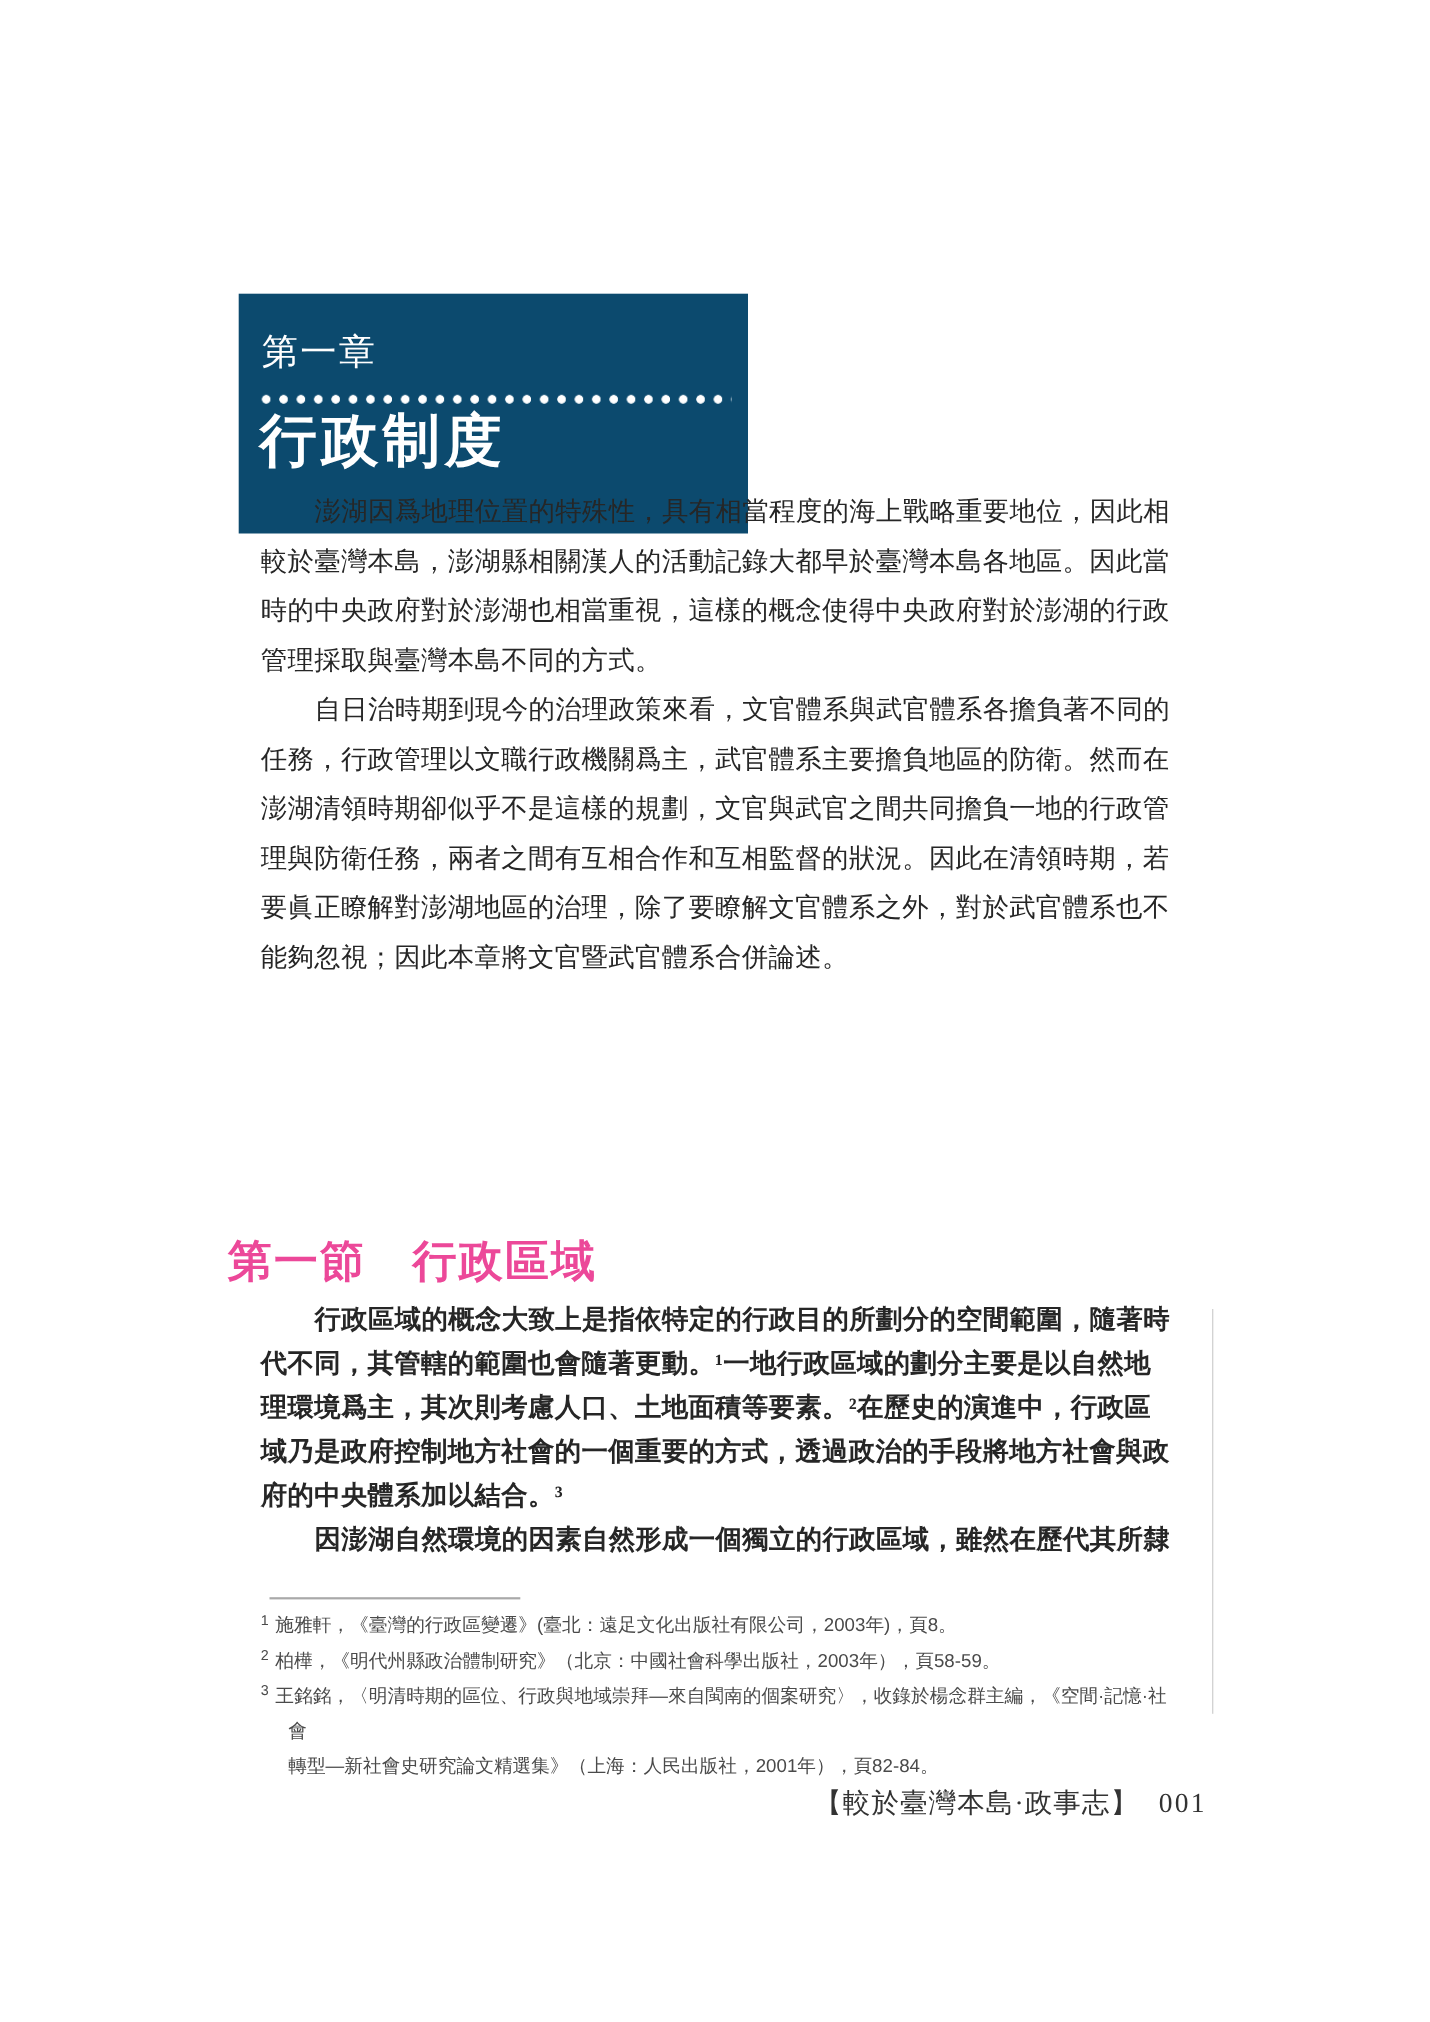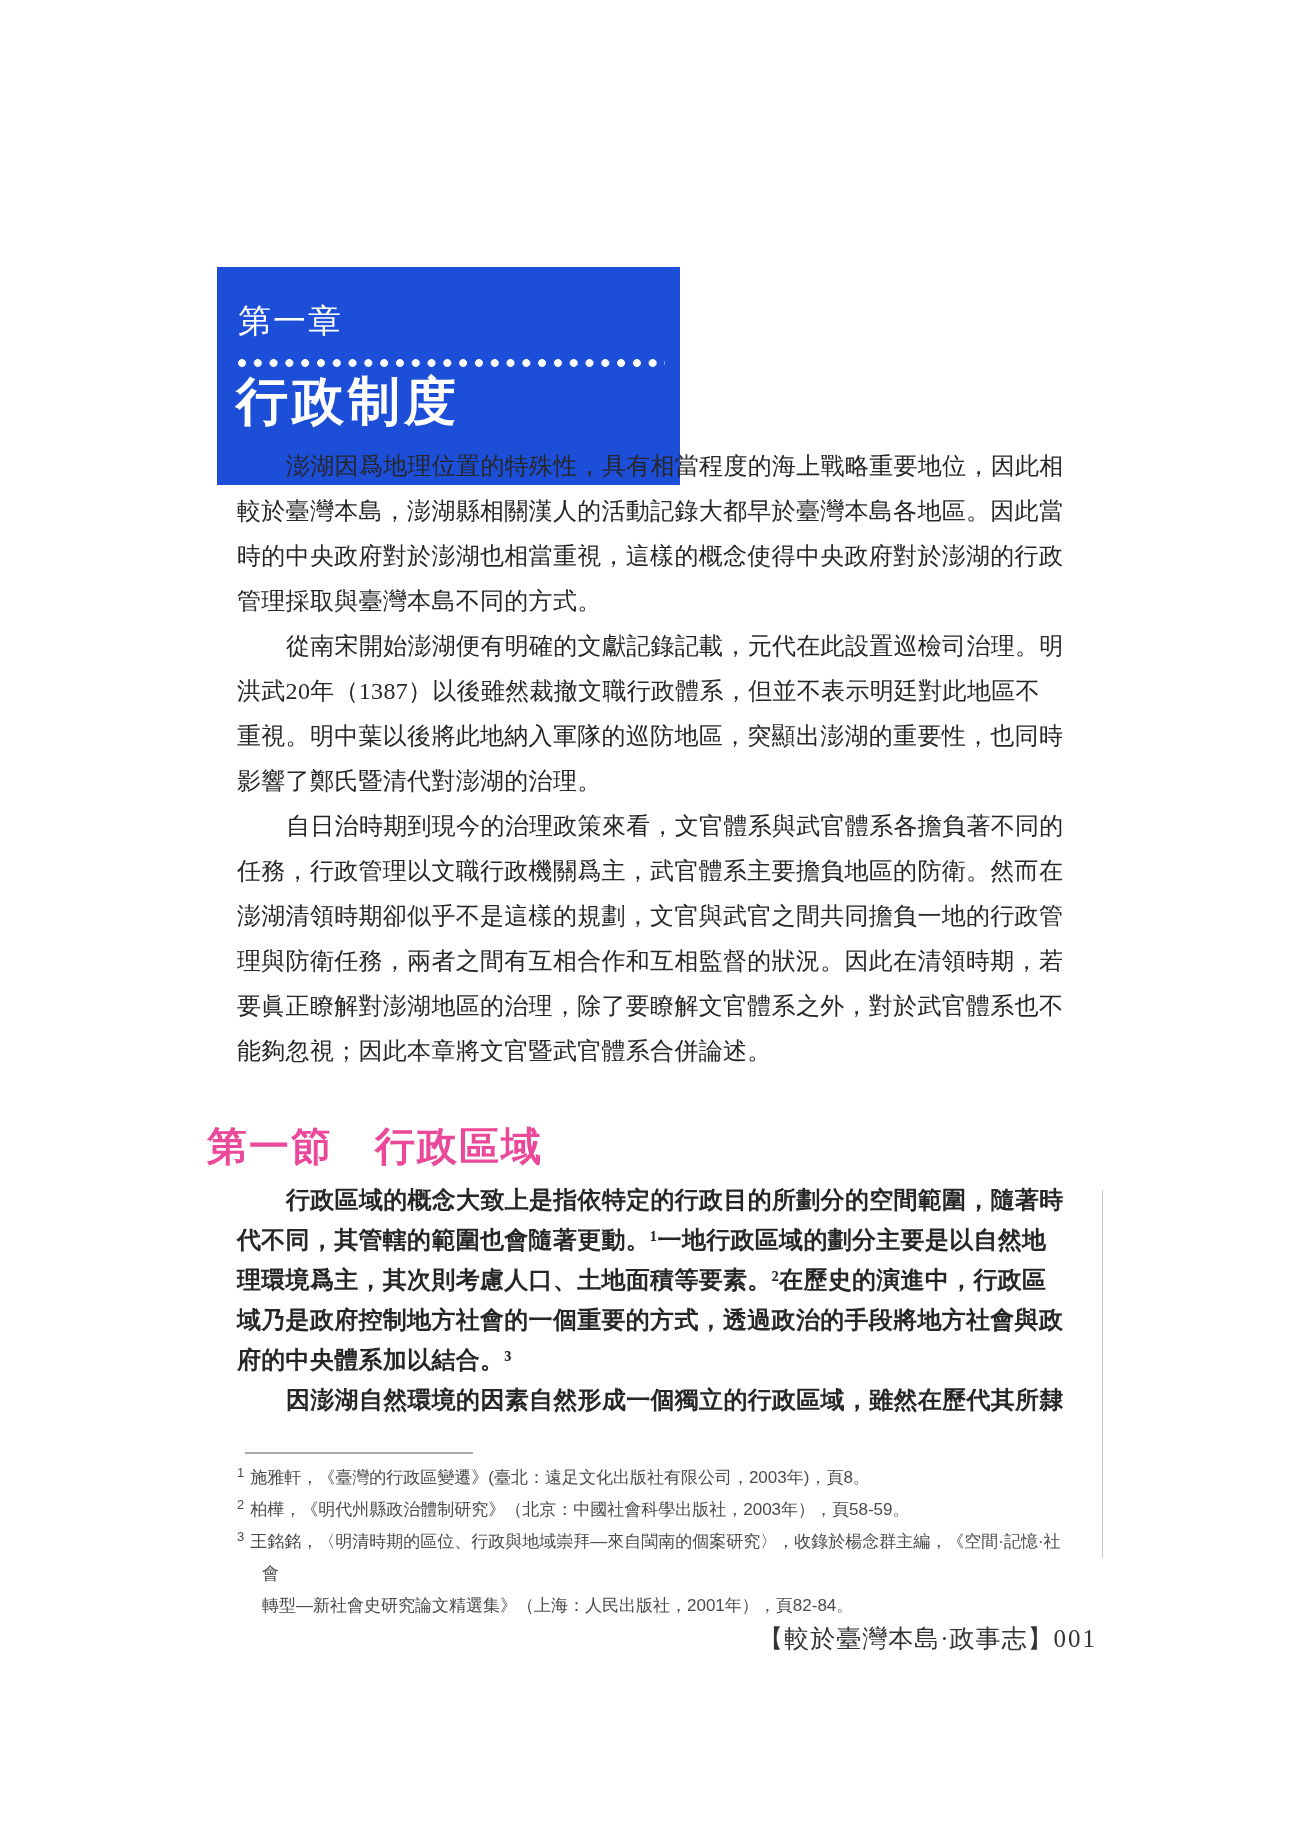--- a/index.html
+++ b/index.html
@@ -13,21 +13,21 @@
     color: #262626;
   }
 
   
   .chapter-box {
     position: absolute;
     left: 217px;
     top: 267px;
     width: 463px;
     height: 218px;
-    background: #1d4ed8;
+    background: #0c4a6e;
   }
   .chapter-label {
     position: absolute;
     left: 21px;
     top: 34px;
     font-size: 33px;
     line-height: 40px;
     color: #ffffff;
     letter-spacing: 2px;
   }
@@ -134,43 +134,40 @@
     position: absolute;
     left: 0;
     top: 1622px;
     width: 1097px;
     text-align: right;
     font-size: 25px;
     color: #333333;
     letter-spacing: 1px;
   }
   .page-footer .page-number {
+    margin-left: 18px;
     letter-spacing: 2px;
   }
 </style>
 </head>
 <body>
 
 <div class="page">
 
   <div class="chapter-box">
     <div class="chapter-label">第一章</div>
     <div class="chapter-dots"></div>
     <div class="chapter-title">行政制度</div>
   </div>
 
   <div class="body-block">
     <p>澎湖因爲地理位置的特殊性，具有相當程度的海上戰略重要地位，因此相
 較於臺灣本島，澎湖縣相關漢人的活動記錄大都早於臺灣本島各地區。因此當
 時的中央政府對於澎湖也相當重視，這樣的概念使得中央政府對於澎湖的行政
 管理採取與臺灣本島不同的方式。</p>
-    <p>從南宋開始澎湖便有明確的文獻記錄記載，元代在此設置巡檢司治理。明
-洪武20年（1387）以後雖然裁撤文職行政體系，但並不表示明廷對此地區不
-重視。明中葉以後將此地納入軍隊的巡防地區，突顯出澎湖的重要性，也同時
-影響了鄭氏暨清代對澎湖的治理。</p>
     <p>自日治時期到現今的治理政策來看，文官體系與武官體系各擔負著不同的
 任務，行政管理以文職行政機關爲主，武官體系主要擔負地區的防衛。然而在
 澎湖清領時期卻似乎不是這樣的規劃，文官與武官之間共同擔負一地的行政管
 理與防衛任務，兩者之間有互相合作和互相監督的狀況。因此在清領時期，若
 要眞正瞭解對澎湖地區的治理，除了要瞭解文官體系之外，對於武官體系也不
 能夠忽視；因此本章將文官暨武官體系合併論述。</p>
   </div>
 
   <div class="section-heading">第一節　行政區域</div>
 

